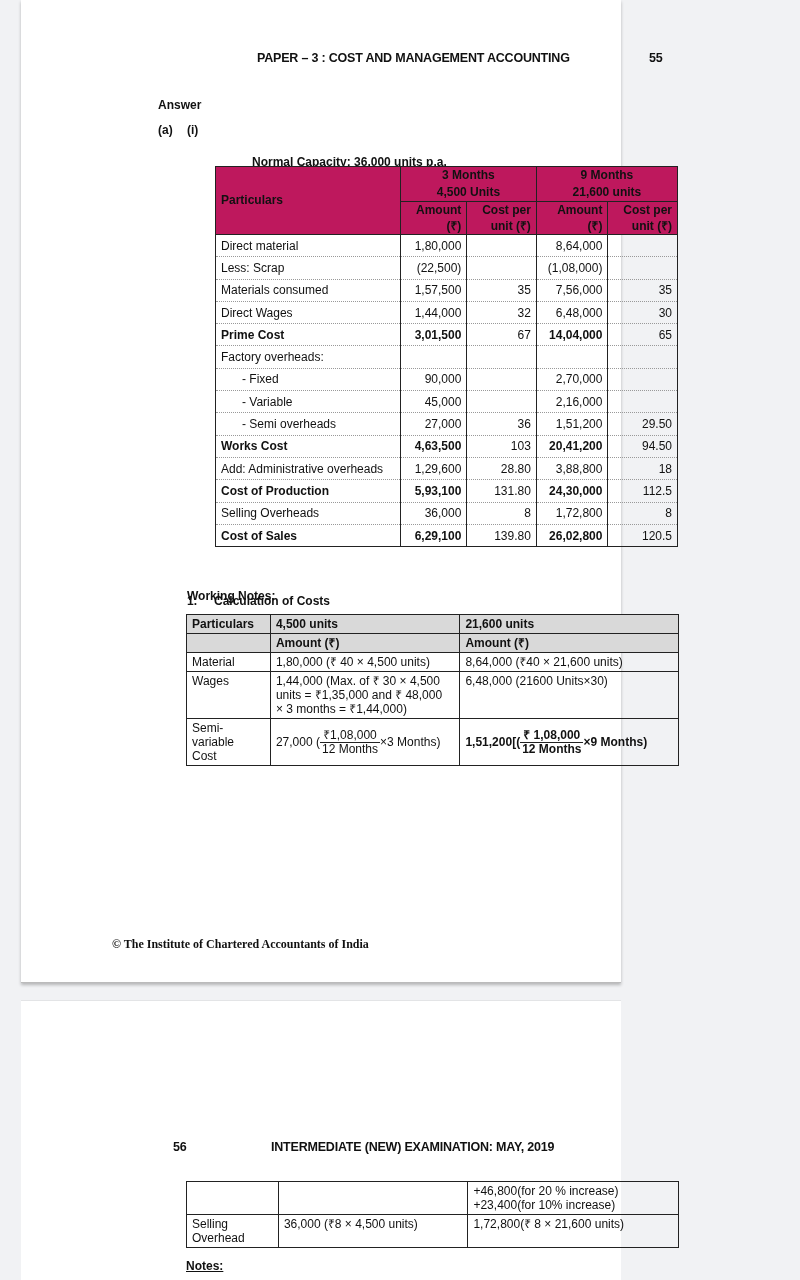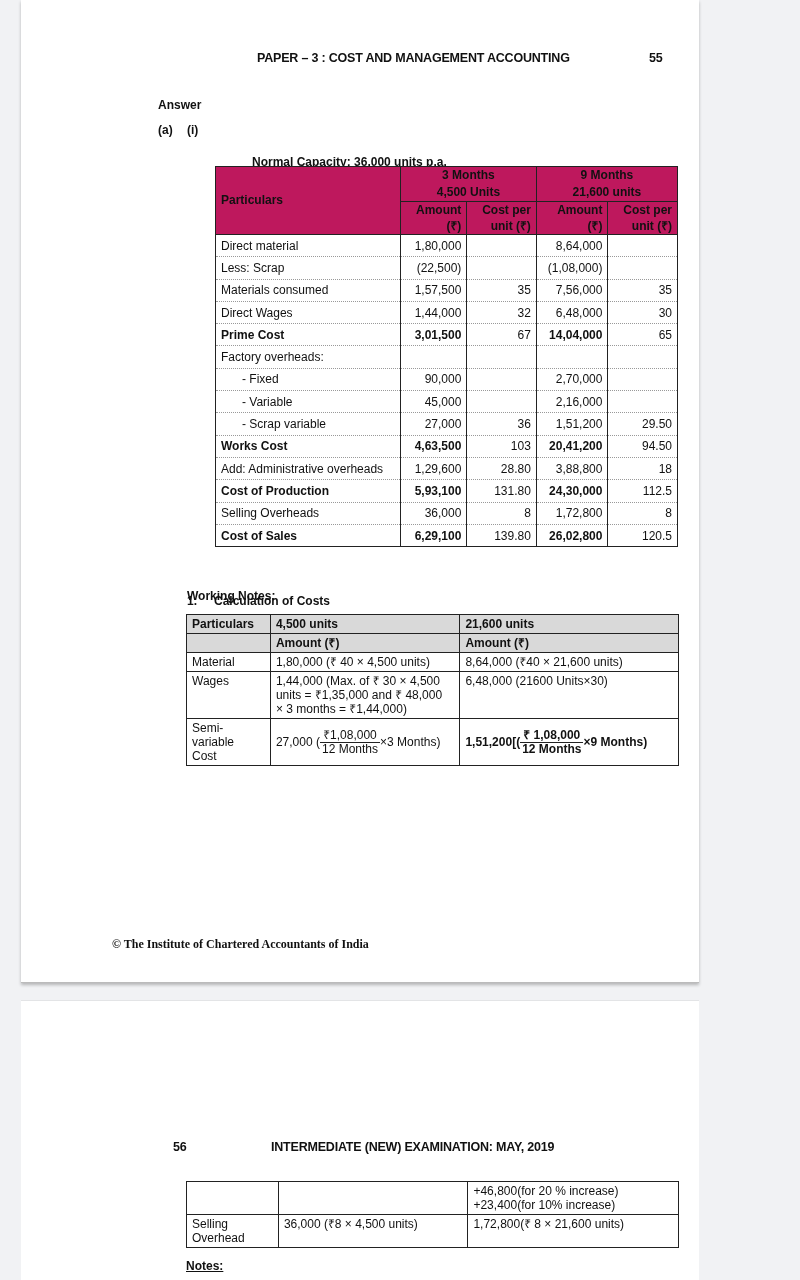--- a/index.html
+++ b/index.html
@@ -1,18 +1,18 @@
 <!DOCTYPE html>
 <html><head>
 <meta charset="utf-8">
 <style>
   html, body { margin:0; padding:0; }
   body { width:800px; height:1280px; background:#f1f2f4; position:relative; overflow:hidden;
          font-family:"Liberation Sans", sans-serif; color:#111; }
-  .page { position:absolute; left:21px; width:678px; background:#fff; }
+  .page { position:absolute; left:21px; width:600px; background:#fff; }
   #page1 { top:0; height:982px; box-shadow:0 2px 3px rgba(0,0,0,0.25); border-bottom:1px solid #bbb; }
   #page2 { top:1000px; height:290px; border-top:1px solid #e3e4e6; }
   .abs { position:absolute; }
   .hdr { font-weight:bold; font-size:12.5px; letter-spacing:-0.2px; }
   .b { font-weight:bold; }
   .t12 { font-size:12px; }
   table { border-collapse:collapse; position:absolute; font-size:12px; }
   td, th { padding:0 5px; }
   
   #cost-sheet { left:194px; top:166px; width:463px; border:1.5px solid #222; }
@@ -129,21 +129,21 @@
           <td class="cpu"></td>
         </tr>
         <tr>
           <td class="name ind">- Variable</td>
           <td class="amt">45,000</td>
           <td class="cpu"></td>
           <td class="amt">2,16,000</td>
           <td class="cpu"></td>
         </tr>
         <tr>
-          <td class="name ind">- Scrap variable</td>
+          <td class="name ind">- Semi overheads</td>
           <td class="amt">27,000</td>
           <td class="cpu">36</td>
           <td class="amt">1,51,200</td>
           <td class="cpu">29.50</td>
         </tr>
         <tr class="bold">
           <td class="name">Works Cost</td>
           <td class="amt">4,63,500</td>
           <td class="cpu">103</td>
           <td class="amt">20,41,200</td>

